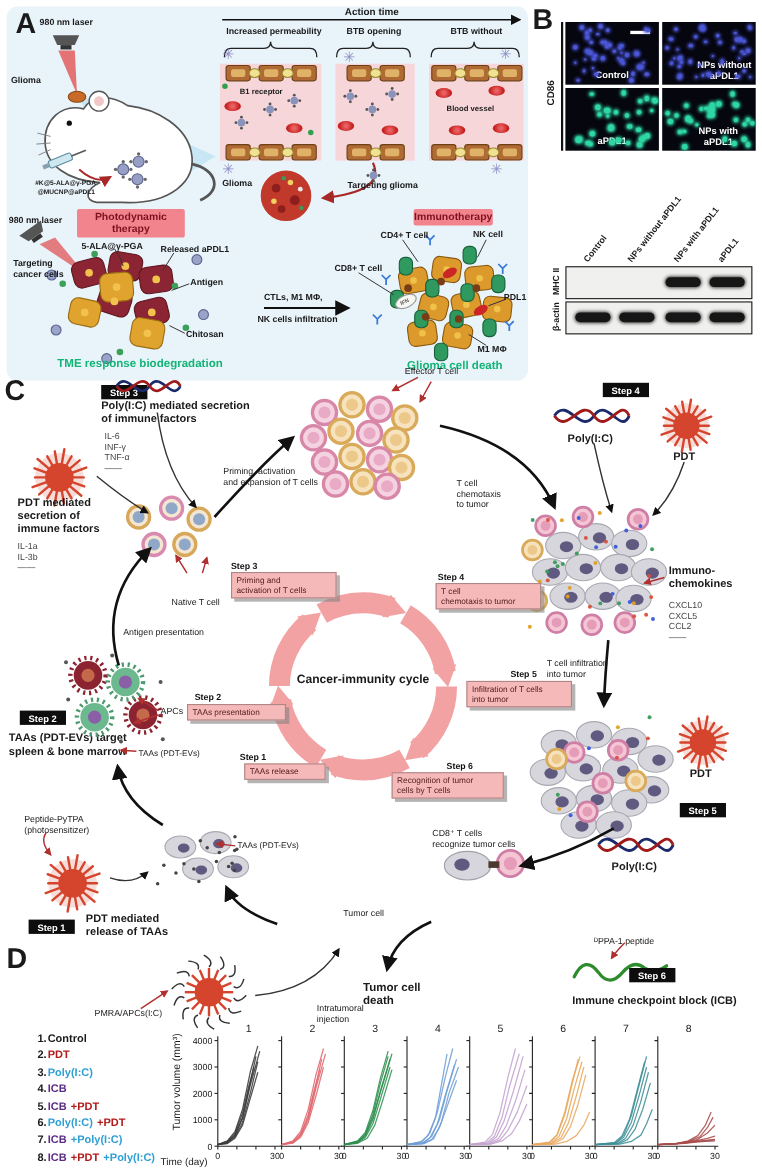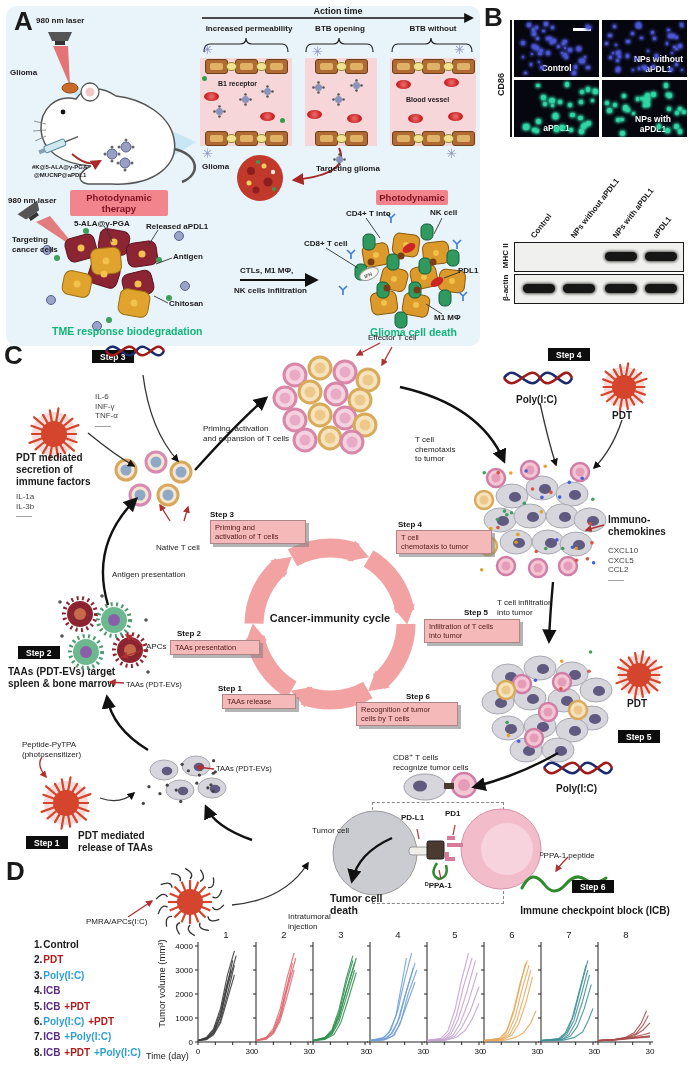--- a/index.html
+++ b/index.html
@@ -325,22 +325,22 @@
     <div class="abs s8 b" style="left:2px;top:190px">980 nm laser</div>
     <div class="abs s8 b pre" style="left:6px;top:229px">Targeting
 cancer cells</div>
     <div class="abs s8 b" style="left:68px;top:213px">5-ALA@γ-PGA</div>
     <div class="abs s8 b" style="left:140px;top:216px">Released aPDL1</div>
     <div class="abs s8 b" style="left:167px;top:246px">Antigen</div>
     <div class="abs s8 b" style="left:163px;top:293px">Chitosan</div>
     <div class="abs b green" style="left:46px;top:319px;font-size:10.5px">TME response biodegradation</div>
     <div class="abs s8 b" style="left:234px;top:260px">CTLs, M1 MΦ,</div>
     <div class="abs s8 b" style="left:228px;top:280px">NK cells infiltration</div>
-    <div class="abs rlabel" style="left:370px;top:184px;width:72px;font-size:9.5px;padding:2px 0">Photodynamic</div>
-    <div class="abs s8 b" style="left:340px;top:203px">CD4+ T into</div>
+    <div class="abs rlabel" style="left:370px;top:184px;width:72px;font-size:9.5px;padding:2px 0">Immunotherapy</div>
+    <div class="abs s8 b" style="left:340px;top:203px">CD4+ T cell</div>
     <div class="abs s8 b" style="left:424px;top:202px">NK cell</div>
     <div class="abs s8 b" style="left:298px;top:233px">CD8+ T cell</div>
     <div class="abs s8 b" style="left:452px;top:260px">PDL1</div>
     <div class="abs s8 b" style="left:428px;top:307px">M1 MΦ</div>
     <div class="abs b green" style="left:364px;top:320px;font-size:10.5px">Glioma cell death</div>
     <div class="abs b" style="left:358px;top:266px;font-size:5px;transform:rotate(-25deg);color:#555">IFN</div>
   </div>
 
   <div class="abs s26 b" style="left:484px;top:4px">B</div>
   <div class="abs s9 b c" style="left:479px;top:79px;width:44px;transform:rotate(-90deg)">CD86</div>
@@ -526,20 +526,22 @@
       <div class="band" style="left: 90px; width: 32px;"></div>
       <div class="band" style="left: 130px; width: 32px;"></div>
     </div>
 
   <div class="abs s26 b" style="left:4px;top:342px">C</div>
   <div class="ktag" style="left:92px;top:350px">Step 3</div>
   <svg class="abs" style="left:104px;top:340px" width="60" height="22">
     <path d="M2,11 C12,-4 22,26 32,11 C42,-4 52,26 60,11" fill="none" stroke="#1a2a6b" stroke-width="2.4"></path>
     <path d="M2,11 C12,26 22,-4 32,11 C42,26 52,-4 60,11" fill="none" stroke="#a01a1a" stroke-width="2.4"></path>
   </svg>
+  <div class="abs s10 b pre" style="left:92px;top:364px">Poly(I:C) mediated secretion
+of immune factors</div>
   <div class="abs s8 pre gray" style="left:95px;top:392px">IL-6
 INF-γ
 TNF-α
 ——</div>
   <svg class="abs" style="left:22px;top:402px" width="64" height="64">
       <circle cx="32" cy="32" r="22.099999999999998" fill="#d5442c" opacity="0.18"></circle>
       <circle cx="32" cy="32" r="13" fill="#d5442c"></circle>
       <line x1="43.7" y1="32" x2="54.099999999999994" y2="32" stroke="#d5442c" stroke-width="2.2" stroke-linecap="round"></line>
       <line x1="42.99440366319513" y1="36.001635676910325" x2="54.59960752990109" y2="40.22558444698233" stroke="#d5442c" stroke-width="2.2" stroke-linecap="round"></line>
       <line x1="40.96271998449204" y1="39.52061503333251" x2="51.91715552109343" y2="48.712477851850025" stroke="#d5442c" stroke-width="2.2" stroke-linecap="round"></line>
@@ -816,39 +818,20 @@
   <div class="abs s8 pre" style="left:393px;top:753px">CD8⁺ T cells
 recognize tumor cells</div>
 
   <svg class="abs" style="left:398px;top:765px" width="100" height="42">
     <ellipse cx="27" cy="22" rx="21" ry="13" fill="#d6d6dc" stroke="#a0a0aa"></ellipse>
       <ellipse cx="22" cy="21" rx="7" ry="5.5" fill="#605a80"></ellipse>
     <circle cx="66" cy="20" r="12" fill="#f4c6d4" stroke="#cf7fa6" stroke-width="2.5"></circle>
       <circle cx="66" cy="20" r="6" fill="#e59cb8"></circle>
     <rect x="46" y="18" width="10" height="6" fill="#4a3a30"></rect>
   </svg>
-  <div class="inset">
-    <svg width="130" height="100">
-      <circle cx="2" cy="50" r="42" fill="#cbcbd2" stroke="#999"></circle>
-      <circle cx="128" cy="46" r="40" fill="#f2bccb" stroke="#d892ab"></circle>
-      <circle cx="134" cy="46" r="26" fill="#f7d3dd"></circle>
-      <rect x="36" y="44" width="20" height="8" rx="3" fill="#efefea" stroke="#999"></rect>
-      <rect x="54" y="38" width="17" height="18" rx="2" fill="#4a3a30" stroke="#222"></rect>
-      <path d="M90,42 h-16 m0,-7 h8 m-8,14 v7 h8" fill="none" stroke="#d87a9a" stroke-width="4"></path>
-      <path d="M64,60 q-8,12 2,16 q10,-2 7,-14" fill="none" stroke="#2e8b2e" stroke-width="2.5"></path>
-      <g stroke="#b03030" stroke-width="1.2" fill="none">
-        <path d="M44,26 l2,10"></path>
-          <path d="M82,22 l-2,10"></path>
-          <path d="M68,76 l-2,-9"></path>
-      </g>
-    </svg>
-    <div class="abs s8 b" style="left:28px;top:10px">PD-L1</div>
-    <div class="abs s8 b" style="left:72px;top:6px">PD1</div>
-    <div class="abs s8 b" style="left:52px;top:78px">ᴰPPA-1</div>
-  </div>
   <div class="abs b pre" style="left:330px;top:892px;font-size:10.5px">Tumor cell
 death</div>
   <div class="abs s8" style="left:540px;top:851px">ᴰPPA-1 peptide</div>
   <svg class="abs" style="left:518px;top:872px" width="95" height="28">
     <path d="M4,16 q10,-20 22,-4 q10,14 22,0 q10,-12 20,-4 q8,6 20,-2" fill="none" stroke="#2e8b2e" stroke-width="3" stroke-linecap="round"></path>
     <path d="M544,0" stroke="none"></path>
   </svg>
   <div class="ktag" style="left:572px;top:880px">Step 6</div>
   <div class="abs s10 b c" style="left:500px;top:905px;width:190px">Immune checkpoint block (ICB)</div>
   <div class="abs s8" style="left:312px;top:826px">Tumor cell</div>

